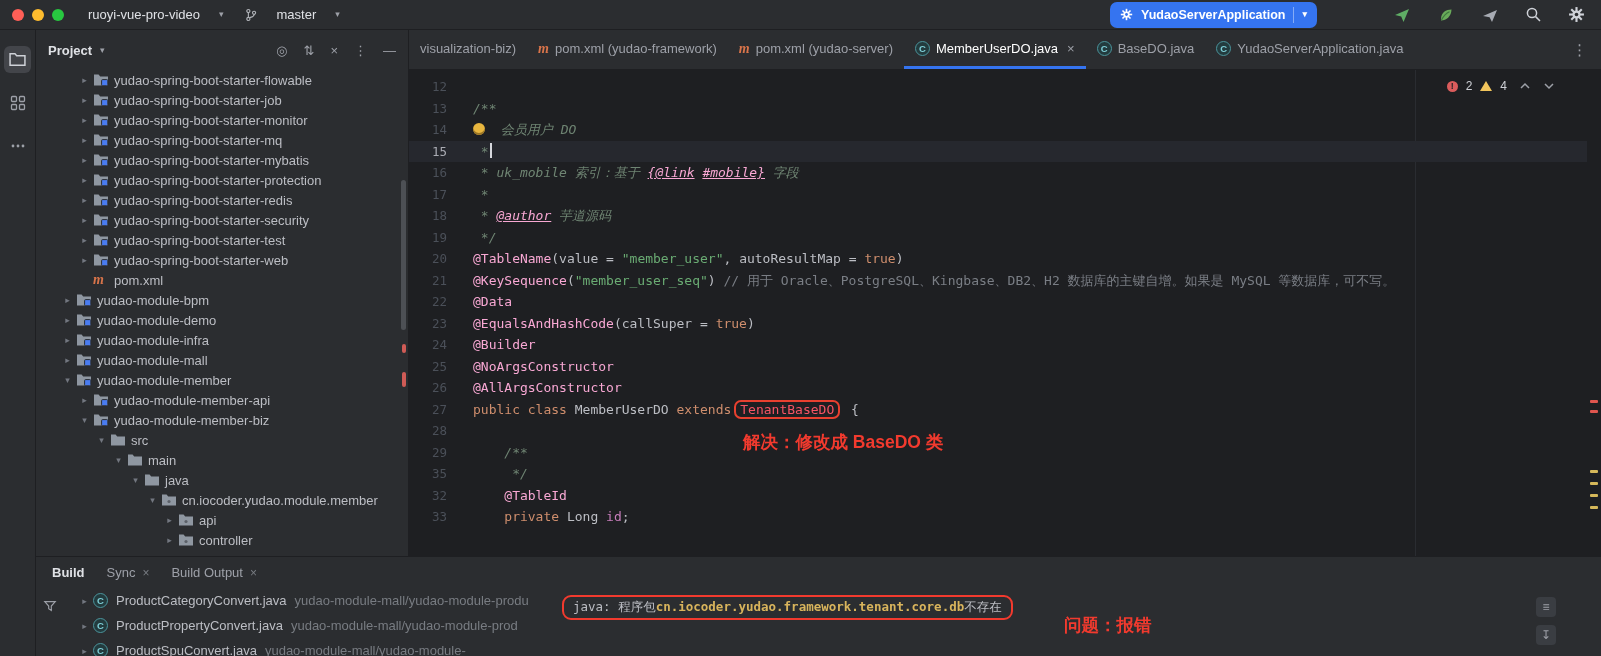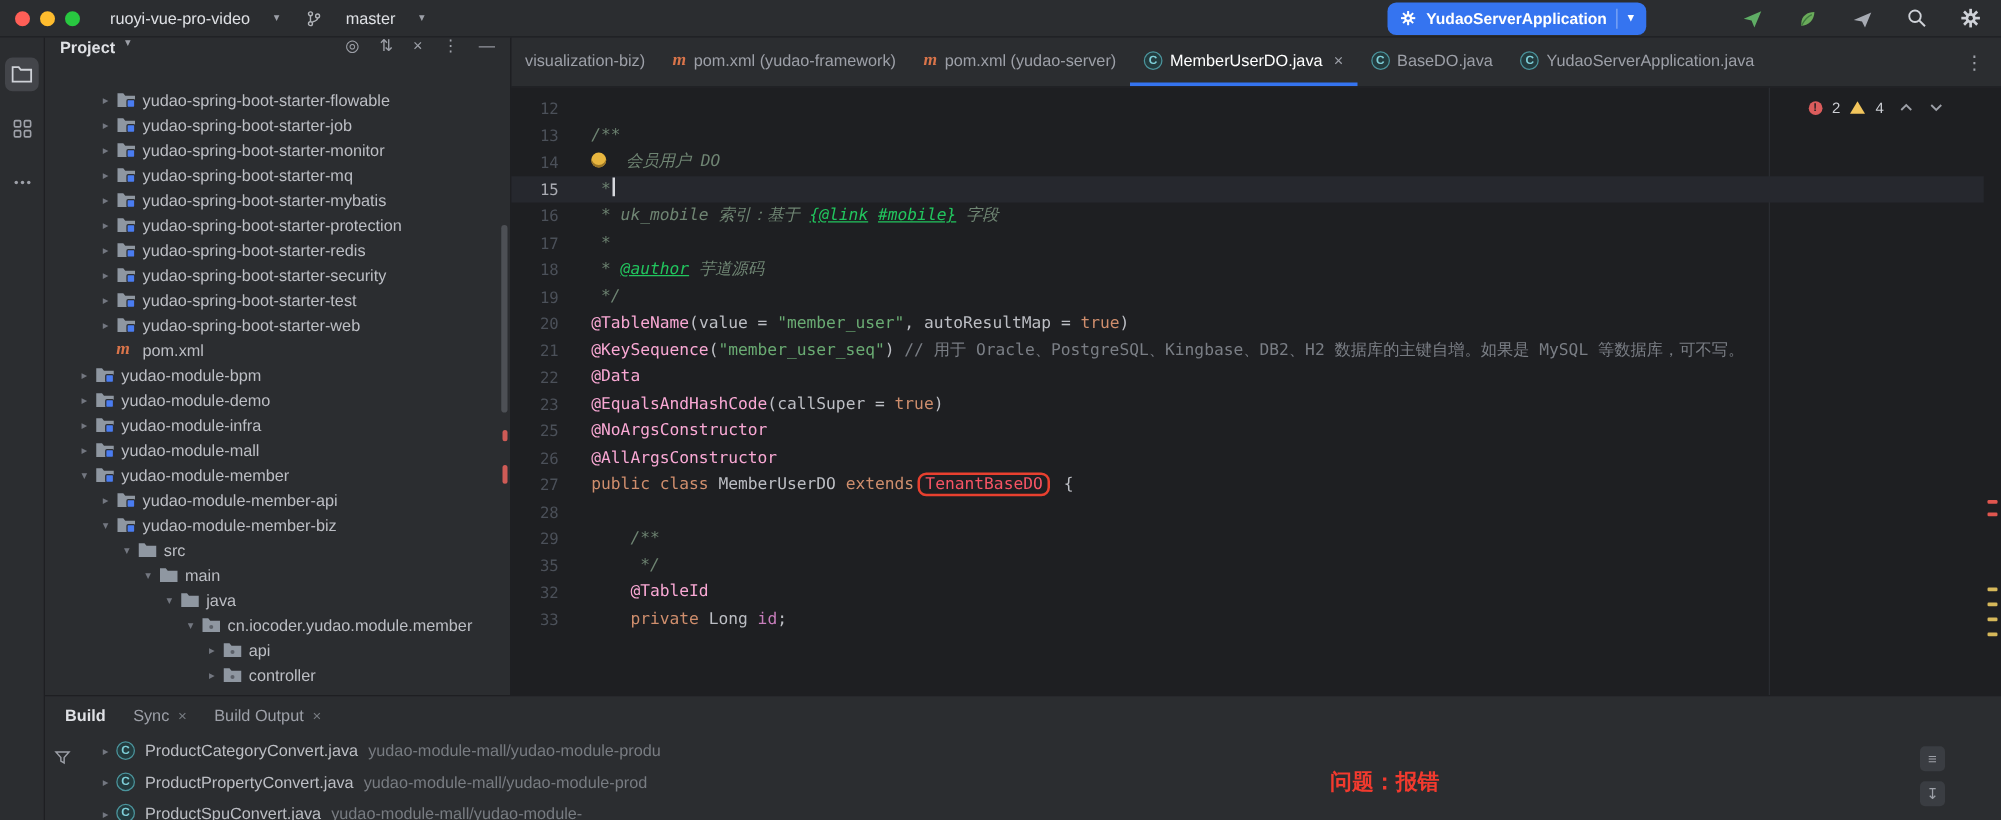--- a/index.html
+++ b/index.html
@@ -26,21 +26,21 @@
   .activity-bar{width:36px;background:#2b2d30;border-right:1px solid #1e1f22;flex:none;
                 display:flex;flex-direction:column;align-items:center;padding-top:16px;gap:16px;box-sizing:border-box}
   .ab-item{width:27px;height:27px;display:flex;align-items:center;justify-content:center;border-radius:6px;color:#9da0a8}
   .ab-item.active{background:#43454a}
   .right-col{flex:1;display:flex;flex-direction:column;min-width:0}
   .center-row{display:flex;height:526px;min-width:0}
 
   
   .project-panel{width:373px;flex:none;background:#2b2d30;border-right:1px solid #1e1f22;
                  display:flex;flex-direction:column;position:relative;box-sizing:border-box}
-  .pp-header{height:40px;flex:none;display:flex;align-items:flex-start;padding:0 12px;gap:8px}
+  .pp-header{height:40px;flex:none;display:flex;align-items:center;padding:0 12px;gap:8px}
   .pp-title{font-weight:700;color:#dfe1e5}
   .pp-icons{margin-left:auto;display:flex;gap:16px;align-items:center;color:#9da0a8;font-size:13px}
   .pp-icons span{cursor:default;line-height:1}
   .tree{flex:1;overflow:hidden;position:relative}
   .tree-row{height:20px;display:flex;align-items:center;white-space:nowrap}
   .chev{width:13px;flex:none;color:#737780;font-size:9px;text-align:center;margin-right:2px}
   .tree-icon{width:17px;flex:none;display:flex;align-items:center}
   .tree-label{margin-left:4px;color:#bcbec4}
   .mvn{color:#d9744a;font-weight:700;font-style:italic;font-family:"Liberation Serif",serif;font-size:14px;line-height:1}
   .pp-scroll{position:absolute;right:2px;top:150px;width:5px;height:150px;background:#4d5055;border-radius:3px}
@@ -61,21 +61,21 @@
          font-family:"Liberation Sans",sans-serif;box-sizing:border-box}
   .editor-content{flex:1;position:relative;font-family:"DejaVu Sans Mono",monospace;overflow:hidden}
   .margin-guide{position:absolute;left:1006px;top:0;bottom:0;width:1px;background:#2a2c31}
   .code-lines{position:absolute;left:0;right:14px;top:0;padding-top:6px}
   .code-line{display:flex;height:21.5px;line-height:21.5px;font-size:13px;white-space:pre}
   .code-line.current{background:#26282e}
   .ln{width:38px;text-align:right;color:#4b5059;flex:none;font-size:12.5px}
   .code-line.current .ln{color:#a9abb2}
   .code-text{padding-left:26px}
   .tk-doc{color:#6f8573;font-style:italic}
-  .tk-doctag{color:#22c55e;font-style:italic;text-decoration:underline}
+  .tk-doctag{color:#f9a8d4;font-style:italic;text-decoration:underline}
   .tk-ann{color:#f9a8d4}
   .tk-kw{color:#cf8e6d}
   .tk-str{color:#6aab73}
   .tk-cmt{color:#7a7e85}
   .tk-plain{color:#bcbec4}
   .tk-cls{color:#bcbec4}
   .tk-fld{color:#c77dbb}
   .tk-err{color:#f75464;border:2px solid #e8402f;border-radius:7px;padding:0 4px;margin:0 3px}
   .bulb{display:inline-block;width:12px;height:12px;border-radius:50%;background:#e8b63f;
         margin-right:8px;vertical-align:-1px;box-shadow:inset 0 -2px 0 #9a7526}
@@ -530,30 +530,32 @@
               <div class="code-line"><span class="ln">14</span><span class="code-text"><span class="bulb"></span><span class="tk-doc"> 会员用户 DO</span></span></div>
               <div class="code-line current"><span class="ln">15</span><span class="code-text"><span class="tk-doc"> *</span><span class="caret"></span></span></div>
               <div class="code-line"><span class="ln">16</span><span class="code-text"><span class="tk-doc"> * uk_mobile 索引：基于 </span><span class="tk-doctag">{@link</span><span class="tk-doc"> </span><span class="tk-doctag">#mobile}</span><span class="tk-doc"> 字段</span></span></div>
               <div class="code-line"><span class="ln">17</span><span class="code-text"><span class="tk-doc"> *</span></span></div>
               <div class="code-line"><span class="ln">18</span><span class="code-text"><span class="tk-doc"> * </span><span class="tk-doctag">@author</span><span class="tk-doc"> 芋道源码</span></span></div>
               <div class="code-line"><span class="ln">19</span><span class="code-text"><span class="tk-doc"> */</span></span></div>
               <div class="code-line"><span class="ln">20</span><span class="code-text"><span class="tk-ann">@TableName</span><span class="tk-plain">(value = </span><span class="tk-str">"member_user"</span><span class="tk-plain">, autoResultMap = </span><span class="tk-kw">true</span><span class="tk-plain">)</span></span></div>
               <div class="code-line"><span class="ln">21</span><span class="code-text"><span class="tk-ann">@KeySequence</span><span class="tk-plain">(</span><span class="tk-str">"member_user_seq"</span><span class="tk-plain">) </span><span class="tk-cmt">// 用于 Oracle、PostgreSQL、Kingbase、DB2、H2 数据库的主键自增。如果是 MySQL 等数据库，可不写。</span></span></div>
               <div class="code-line"><span class="ln">22</span><span class="code-text"><span class="tk-ann">@Data</span></span></div>
               <div class="code-line"><span class="ln">23</span><span class="code-text"><span class="tk-ann">@EqualsAndHashCode</span><span class="tk-plain">(callSuper = </span><span class="tk-kw">true</span><span class="tk-plain">)</span></span></div>
+              <div class="code-line"><span class="ln">24</span><span class="code-text"><span class="tk-ann">@Builder</span></span></div>
               <div class="code-line"><span class="ln">25</span><span class="code-text"><span class="tk-ann">@NoArgsConstructor</span></span></div>
               <div class="code-line"><span class="ln">26</span><span class="code-text"><span class="tk-ann">@AllArgsConstructor</span></span></div>
               <div class="code-line"><span class="ln">27</span><span class="code-text"><span class="tk-kw">public class</span><span class="tk-plain"> </span><span class="tk-cls">MemberUserDO</span><span class="tk-plain"> </span><span class="tk-kw">extends</span><span class="tk-err">TenantBaseDO</span><span class="tk-plain"> {</span></span></div>
               <div class="code-line"><span class="ln">28</span><span class="code-text"></span></div>
               <div class="code-line"><span class="ln">29</span><span class="code-text"><span class="tk-doc">    /**</span></span></div>
               <div class="code-line"><span class="ln">35</span><span class="code-text"><span class="tk-doc">     */</span></span></div>
               <div class="code-line"><span class="ln">32</span><span class="code-text"><span class="tk-plain">    </span><span class="tk-ann">@TableId</span></span></div>
               <div class="code-line"><span class="ln">33</span><span class="code-text"><span class="tk-plain">    </span><span class="tk-kw">private</span><span class="tk-plain"> </span><span class="tk-cls">Long</span><span class="tk-plain"> </span><span class="tk-fld">id</span><span class="tk-plain">;</span></span></div>
             </div>
 
+          <div class="solution-note">解决：修改成 BaseDO 类</div>
 
           <div class="inspect">
             <span class="err-dot">!</span>
             <span>2</span>
             <span class="warn-tri"></span>
             <span>4</span>
             <span class="insp-chev">
               <svg width="12" height="12" viewBox="0 0 12 12">
                   <path d="M2 8 L6 4 L10 8" stroke="#9da0a8" stroke-width="1.5" fill="none"></path>
                 </svg>
@@ -619,20 +621,21 @@
             <div class="build-row">
               <span class="chev">▸</span>
               <span class="tree-icon">
                 <span class="cicon">C</span>
               </span>
               <span class="b-name">ProductSpuConvert.java</span>
               <span class="b-path">yudao-module-mall/yudao-module-</span>
             </div>
           </div>
         <div class="build-output">
+          <span class="out-box"><span>java: 程序包</span><span class="pkg">cn.iocoder.yudao.framework.tenant.core.db</span><span>不存在</span></span>
           <span class="problem-note">问题：报错</span>
         </div>
       </div>
       <div class="corner-btns">
         <span class="cbtn">≡</span>
         <span class="cbtn">↧</span>
       </div>
     </section>
   </div>
 </div>

